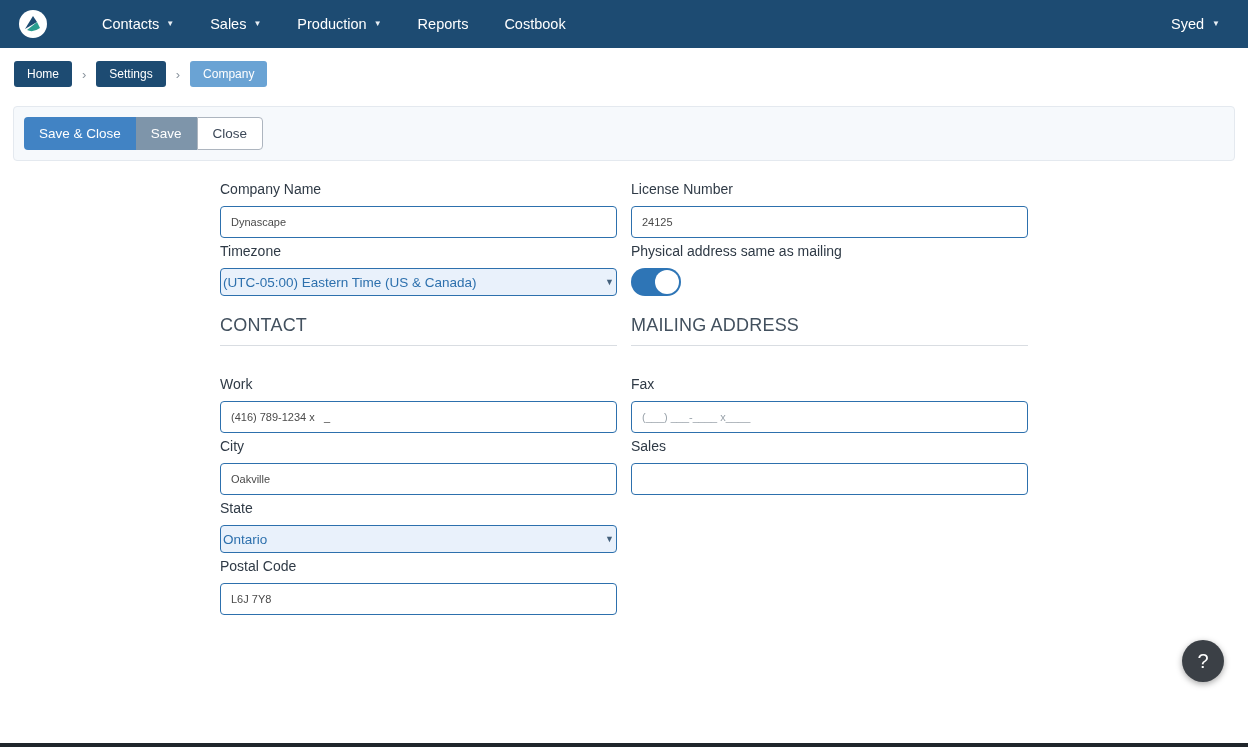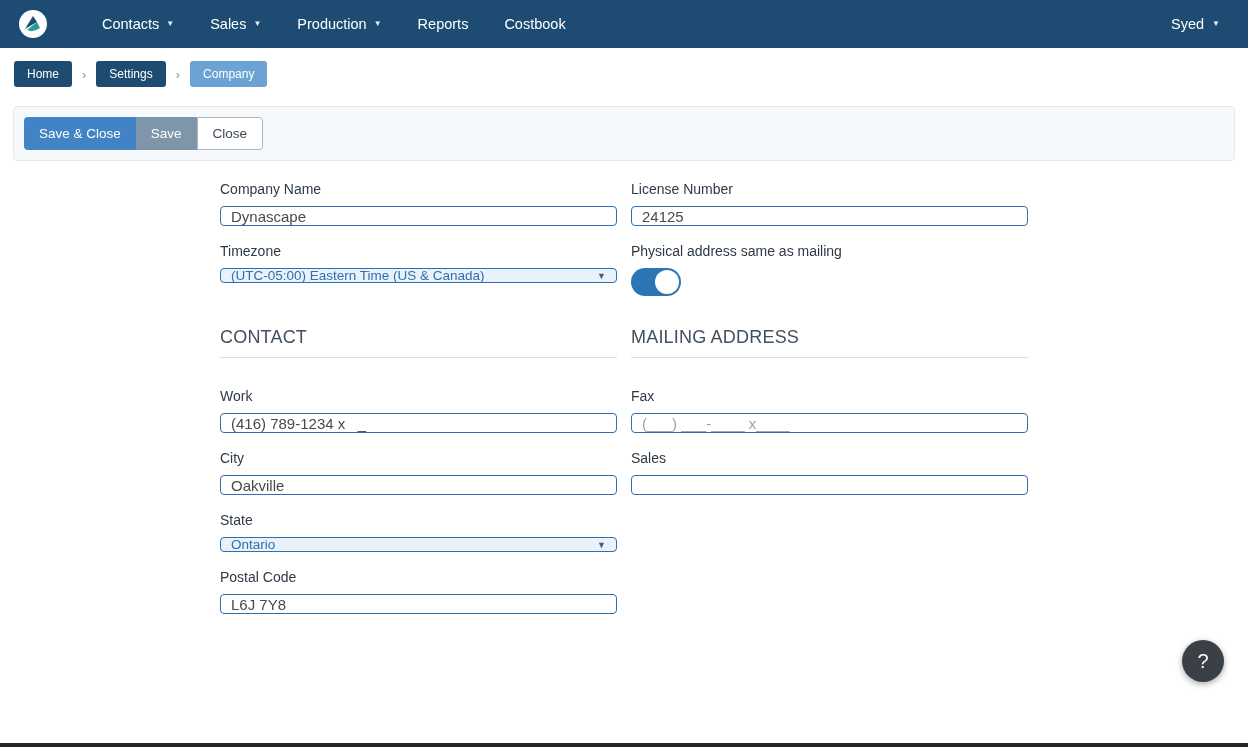--- a/index.html
+++ b/index.html
@@ -33,28 +33,28 @@
   .tb-btn { border:none; font-family:inherit; font-size:13.5px; padding:8px 15px;
             cursor:pointer; }
   .tb-btn.primary { background:#4183c4; color:#fff; border-radius:4px 0 0 4px; }
   .tb-btn.secondary { background:#7e95aa; color:#fff; }
   .tb-btn.plain { background:#ffffff; color:#3c4858; border:1px solid #adb5bf;
                   border-radius:0 4px 4px 0; }
 
   
   .form-wrap { width:808px; margin:20px auto 0 auto; display:grid;
                grid-template-columns:397px 397px; column-gap:14px; row-gap:0; }
-  .field { margin-bottom:17px; }
+  .field { margin-bottom:5px; }
   .field label { display:block; font-size:14px; color:#2f3a46; margin-bottom:9px; }
-  .text-input { width:100%; height:20px; border:1px solid #2d70ad; border-radius:4px;
-                padding:0 10px; font-size:15px; color:#4a4a4a; font-family:inherit;
+  .text-input { width:100%; height:32px; border:1px solid #2d70ad; border-radius:4px;
+                padding:0 10px; font-size:11px; color:#4a4a4a; font-family:inherit;
                 background:#fff; }
   .text-input::placeholder { color:#9aa3ab; }
-  .select-box { width:100%; height:15px; border:1px solid #2d70ad; border-radius:4px;
-                background:#e9f1fb; display:flex; align-items:center; padding:0 10px;
+  .select-box { width:100%; height:28px; border:1px solid #2d70ad; border-radius:4px;
+                background:#e9f1fb; display:flex; align-items:center; padding:0 2px;
                 cursor:pointer; }
   .select-box .sel-text { flex:1; font-size:13.5px; color:#2d70ad; }
   .select-box .sel-caret { font-size:9px; color:#44617c; }
 
   .section-hd { margin-top:14px; margin-bottom:30px; padding-bottom:9px;
                 border-bottom:1px solid #d9dde2; font-size:18px; color:#42505e;
                 letter-spacing:.2px; }
 
   .toggle { width:50px; height:28px; border-radius:14px; background:#c6ccd2;
             position:relative; cursor:pointer; margin-top:2px; }

